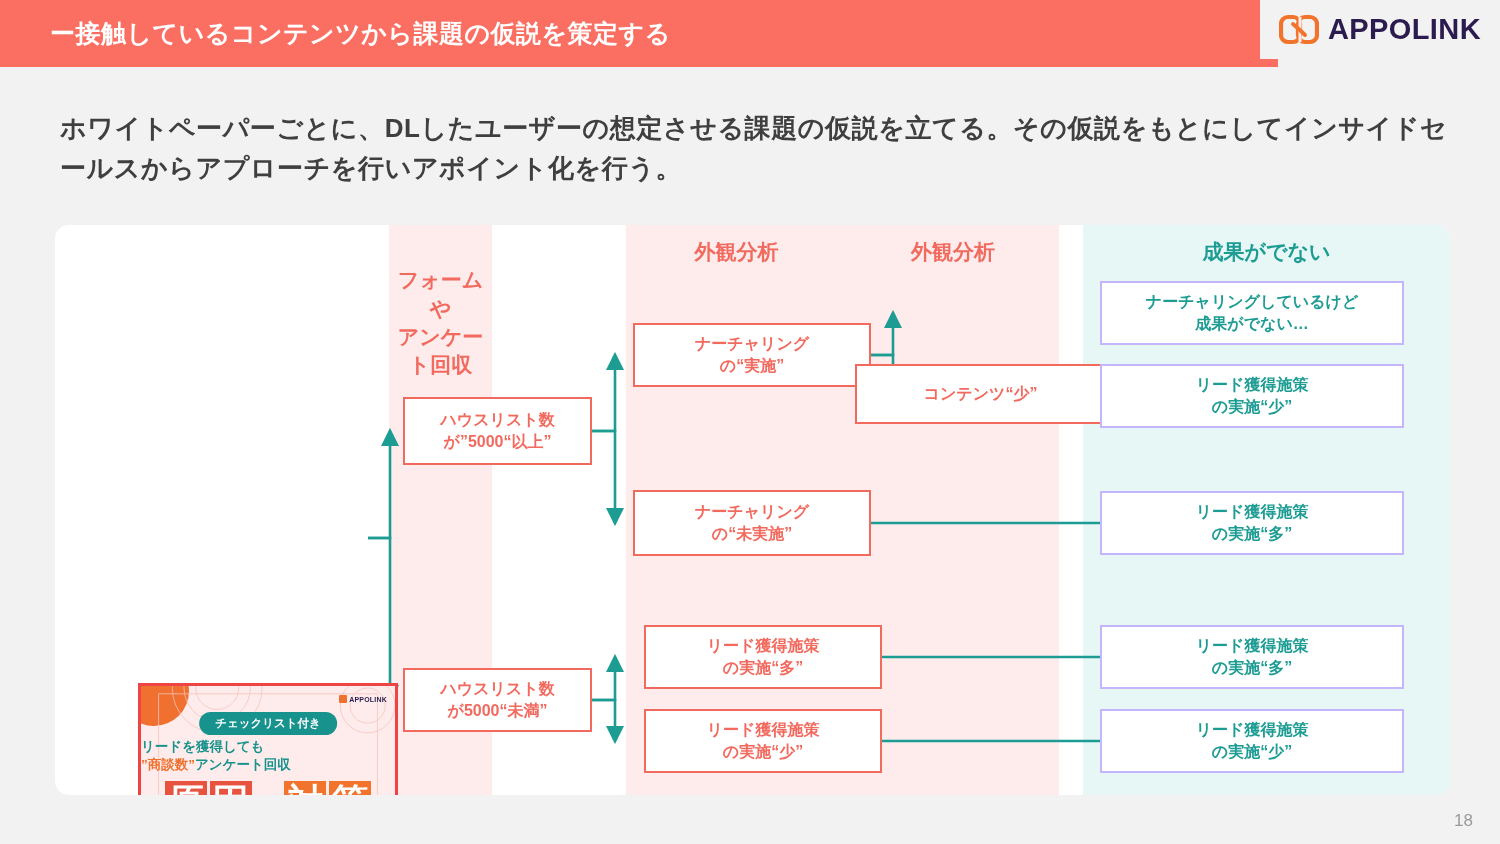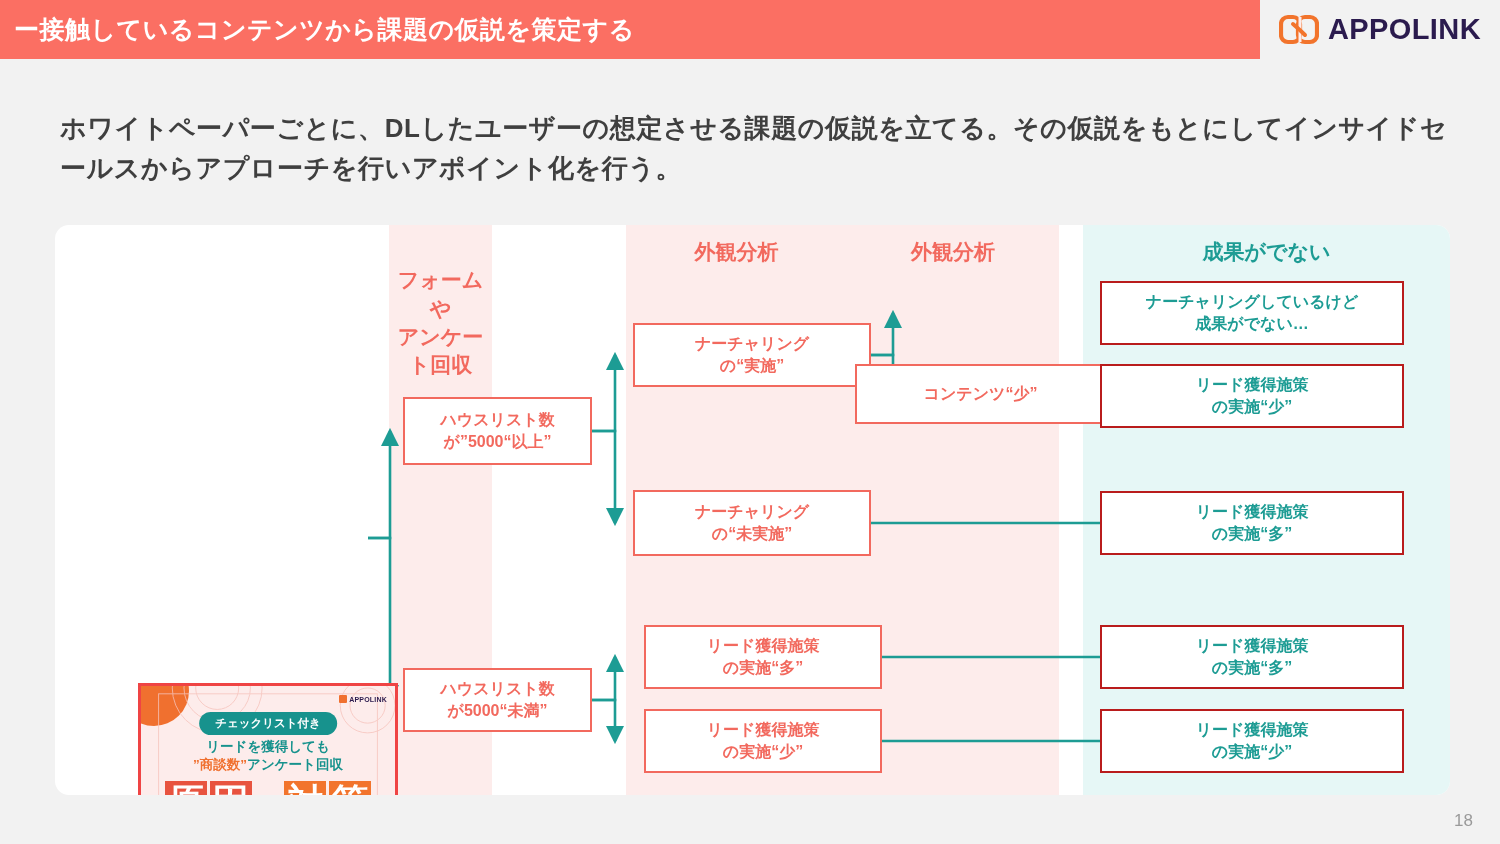--- a/index.html
+++ b/index.html
@@ -6,23 +6,23 @@
   html, body {
     width: 1500px; height: 844px;
     background: #f2f2f2;
     font-family: "Liberation Sans", "DejaVu Sans", sans-serif;
     overflow: hidden;
   }
   .slide { position: relative; width: 1500px; height: 844px; background: #f2f2f2; }
 
   
   .header {
-    position: absolute; left: 0; top: 0; width: 1278px; height: 59px;
+    position: absolute; left: 0; top: 0; width: 1278px; height: 67px;
     background: #fb6f63;
-    display: flex; align-items: center;
+    display: flex; align-items: center; padding-left: 36px;
   }
   .header-title {
     color: #ffffff; font-size: 25px; font-weight: bold;
     letter-spacing: .5px; padding-left: 14px; white-space: nowrap;
   }
   .logo-wrap {
     position: absolute; right: 0; top: 0; width: 240px; height: 59px;
     background: #f2f2f2;
     display: flex; align-items: center; justify-content: center;
     gap: 9px;
@@ -63,21 +63,21 @@
   .band.pink .band-label { color: #f2695e; }
   .band.teal .band-label { color: #1d9c94; }
 
   
   .node {
     position: absolute; display: flex; align-items: center; justify-content: center;
     text-align: center; font-size: 16px; font-weight: bold; line-height: 1.38;
     background: #ffffff;
   }
   .node.pinkbox { border: 2px solid #f2695e; color: #f2695e; }
-  .node.tealbox { border: 2px solid #b91c1c; color: #1d9c94; }
+  .node.tealbox { border: 2px solid #c4b5fd; color: #1d9c94; }
 
   
   .wp-title {
     position: absolute; left: 75px; top: 413px; width: 270px;
     text-align: center; color: #3f3f3f;
     font-size: 23px; font-weight: bold; letter-spacing: 1px;
   }
   .wp-thumb {
     position: absolute; left: 83px; top: 458px; width: 260px; height: 160px;
     background: #fdeceb; border: 3px solid #ef4444; overflow: hidden;
@@ -94,21 +94,21 @@
   .wp-logo-sq {
     width: 8px; height: 8px; background: #f0702f; border-radius: 1px;
   }
   .wp-logo-tx { font-size: 7px; font-weight: bold; color: #2b1b4e; letter-spacing: .2px; }
   .wp-badge {
     position: absolute; left: 50%; transform: translateX(-50%); top: 26px;
     background: #17928d; color: #fff; font-size: 11.5px; font-weight: bold;
     padding: 4px 16px; border-radius: 12px; white-space: nowrap;
   }
   .wp-head {
-    position: absolute; left: 0; right: 0; top: 52px; text-align: center;
+    position: absolute; left: 0; right: 0; top: 52px; text-align: left;
     color: #17928d; font-size: 13.5px; font-weight: bold; line-height: 1.35;
   }
   .wp-head .hl { color: #f0702f; }
   .wp-big {
     position: absolute; left: 0; right: 0; top: 95px;
     display: flex; align-items: center; justify-content: center; gap: 3px;
   }
   .wp-kanji {
     color: #fff; font-size: 36px; font-weight: bold; line-height: 1;
     padding: 3px 2px 6px; width: 42px; text-align: center;

